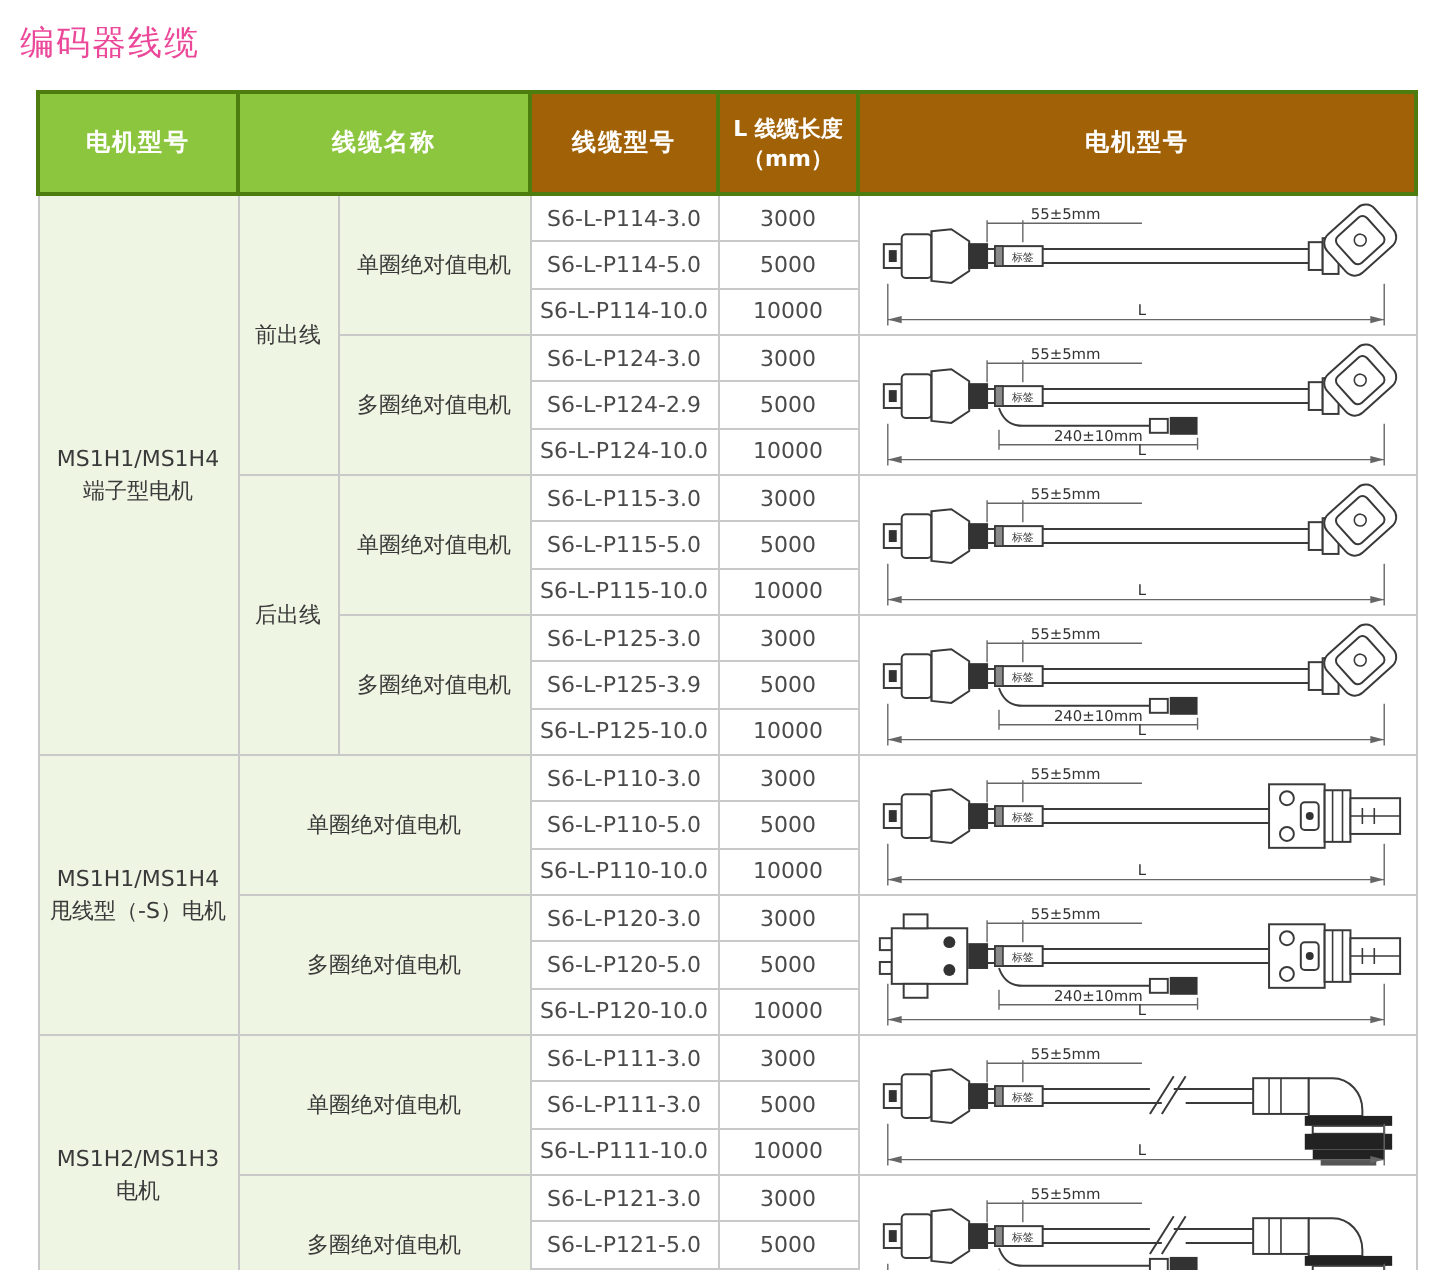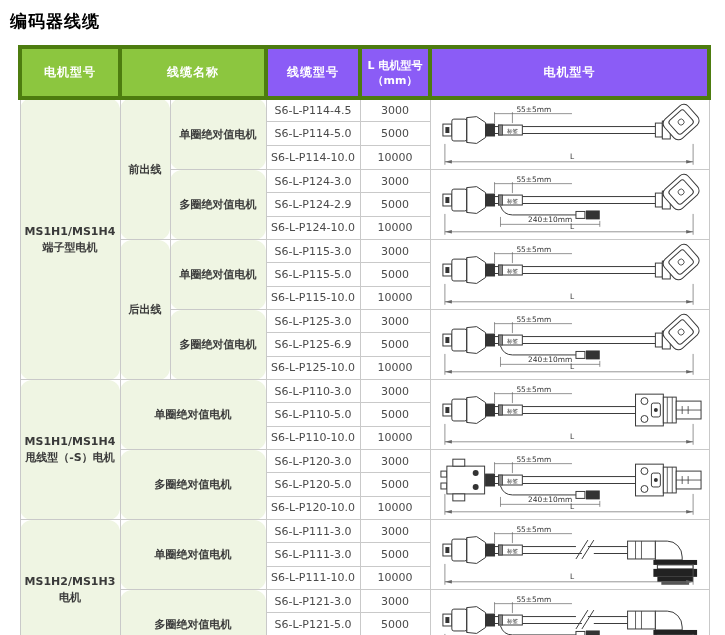--- a/index.html
+++ b/index.html
@@ -2,41 +2,41 @@
 <html><head>
 <meta charset="utf-8">
 <style>
   * { box-sizing: border-box; }
   html,body { margin:0; padding:0; }
   body {
     width:725px; height:635px; background:#ffffff; overflow:hidden;
     font-family:"DejaVu Sans","Liberation Sans",sans-serif;
   }
   .title {
-    margin:10px 0 12px 10px; font-size:17px; font-weight:bold;
-    color:#000000; letter-spacing:1px;
+    margin:10px 0 12px 10px; font-size:17px; font-weight:normal;
+    color:#ec4899; letter-spacing:1px;
   }
   table.enc {
     border-collapse:collapse; table-layout:fixed;
     margin-left:18px; width:689px;
   }
   th {
     padding:0; height:51px; color:#ffffff; font-weight:bold; font-size:12px;
-    border:4px solid #4d7c0f; text-align:center; letter-spacing:1px;
+    border:2px solid #4d7c0f; text-align:center; letter-spacing:1px;
   }
   th.green { background:#8cc63f; }
-  th.blue  { background:#8b5cf6; }
+  th.blue  { background:#a16207; }
   th .l2 { display:block; font-size:11px; letter-spacing:0; }
   th.len { font-size:11px; letter-spacing:0; }
   td {
     padding:0; height:23px; border:1px solid #c9c9c9; text-align:center;
     font-size:11px; color:#4a4a4a; background:#ffffff; overflow:hidden;
   }
   td.g {
-    background:#eff5e3; font-weight:bold; color:#3a3a3a; font-size:11px;border-radius:12px;
+    background:#eff5e3; font-weight:normal; color:#3a3a3a; font-size:11px;
   }
   td.motor div { line-height:1.45; }
   td.diagcell { padding:0; }
   svg.diag { display:block; width:277px; height:69px; }
   
   .wbox { fill:#ffffff; stroke:#3a3a3a; stroke-width:1; }
   .cab  { fill:none; stroke:#3a3a3a; stroke-width:1; }
   .det  { fill:none; stroke:#3a3a3a; stroke-width:0.8; }
   .dml  { fill:none; stroke:#666666; stroke-width:0.7; }
   .dt   { font-family:"DejaVu Sans","Liberation Sans",sans-serif; font-size:7.5px; fill:#333333; }
@@ -133,36 +133,36 @@
     <col style="width:94px">
       <col style="width:70px">
       <col style="width:279px">
   </colgroup>
   <thead>
     <tr>
       <th class="green">电机型号</th>
       <th class="green" colspan="2">线缆名称</th>
       <th class="blue">线缆型号</th>
       <th class="blue len">
-        <span>L 电机型号</span>
+        <span>L 线缆长度</span>
         <span class="l2">（mm）</span>
       </th>
       <th class="blue">电机型号</th>
     </tr>
   </thead>
   <tbody>
 
     <tr>
       <td class="g motor" rowspan="12">
         <div>MS1H1/MS1H4</div>
         <div>端子型电机</div>
       </td>
       <td class="g" rowspan="6">前出线</td>
       <td class="g" rowspan="3">单圈绝对值电机</td>
-      <td>S6-L-P114-4.5</td>
+      <td>S6-L-P114-3.0</td>
       <td>3000</td>
       <td class="diagcell" rowspan="3">
         <svg class="diag" viewBox="0 0 279 69">
           <path class="cab" d="M64,26.5 H226 M64,33.5 H226"></path>
           <use href="#lc"></use>
             <use href="#tag"></use>
             <use href="#ra"></use>
             <use href="#dimtop"></use>
             <use href="#dimL"></use>
         </svg>
@@ -237,21 +237,21 @@
           <use href="#lc"></use>
             <use href="#tag"></use>
             <use href="#ra"></use>
             <use href="#batt"></use>
             <use href="#dimtop"></use>
             <use href="#dimL"></use>
         </svg>
       </td>
     </tr>
     <tr>
-      <td>S6-L-P125-6.9</td>
+      <td>S6-L-P125-3.9</td>
       <td>5000</td>
     </tr>
     <tr>
       <td>S6-L-P125-10.0</td>
       <td>10000</td>
     </tr>
 
     <tr>
       <td class="g motor" rowspan="6">
         <div>MS1H1/MS1H4</div>

